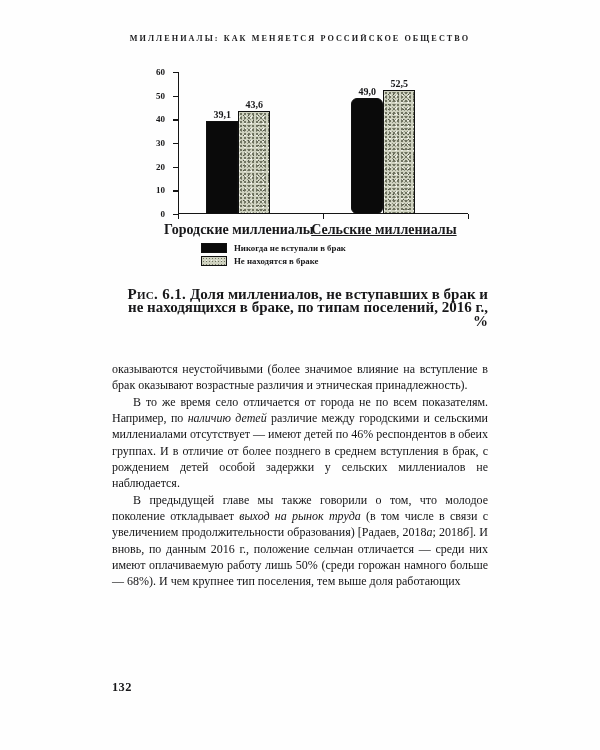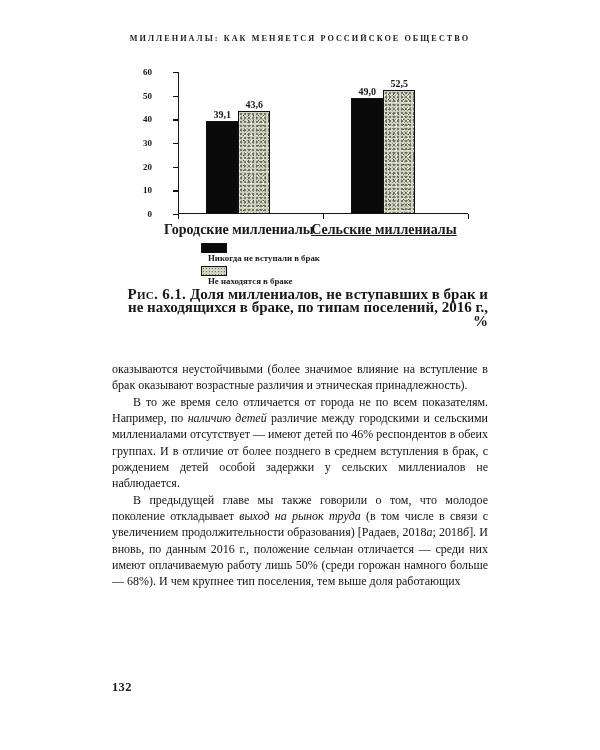--- a/index.html
+++ b/index.html
@@ -74,21 +74,21 @@
   .ytick {
     position: absolute;
     left: -5px;
     width: 5px;
     height: 1.2px;
     background: #151515;
   }
   .ylabel {
     position: absolute;
     right: 100%;
-    margin-right: 21px;
+    margin-right: 8px;
     transform: translateY(-50%);
     font-size: 9px;
     font-weight: bold;
     white-space: nowrap;
   }
   .xtick {
     position: absolute;
     top: 100%;
     width: 1.2px;
     height: 5px;
@@ -140,23 +140,22 @@
 
   .legend {
     position: relative;
     width: 340px;
     margin: 6px auto 0 155px;
     padding-left: 46px;
     box-sizing: border-box;
   }
   .legend-row {
     display: flex;
-    align-items: flex-start;
+    align-items: flex-end;
     margin-bottom: 2.5px;
-    flex-direction: column;
   }
   .legend-swatch {
     width: 26px;
     height: 10px;
     border: 1.1px solid #101010;
     box-sizing: border-box;
     flex: none;
   }
   .legend-swatch.solid { background: #0a0a0a; }
   .legend-swatch.speckle {
@@ -277,21 +276,21 @@
             <div class="xtick" style="left: 145px;"></div>
             <div class="xtick" style="left: 290px;"></div>
           </div>
         <div id="bars">
             <div class="bar solid" style="width: 32px; height: 92.5367px; left: 28.175px;">
               <span class="bar-value">39,1</span>
             </div>
             <div class="bar speckle" style="width: 32px; height: 103.187px; left: 60.175px;">
               <span class="bar-value">43,6</span>
             </div>
-            <div class="bar solid" style="width: 32px; height: 115.967px; left: 173.175px;">
+            <div class="bar solid" style="width: 32px; height: 115.967px; left: 173.175px; border-radius: 6px;">
               <span class="bar-value">49,0</span>
             </div>
             <div class="bar speckle" style="width: 32px; height: 124.25px; left: 205.175px;">
               <span class="bar-value">52,5</span>
             </div>
           </div>
       </div>
       <div class="cat-labels" id="catlabels">
           <div class="cat-label" style="left: 60.9px;">Городские миллениалы</div>
           <div class="cat-label" style="left: 205.9px; text-decoration: underline;">Сельские миллениалы</div>

